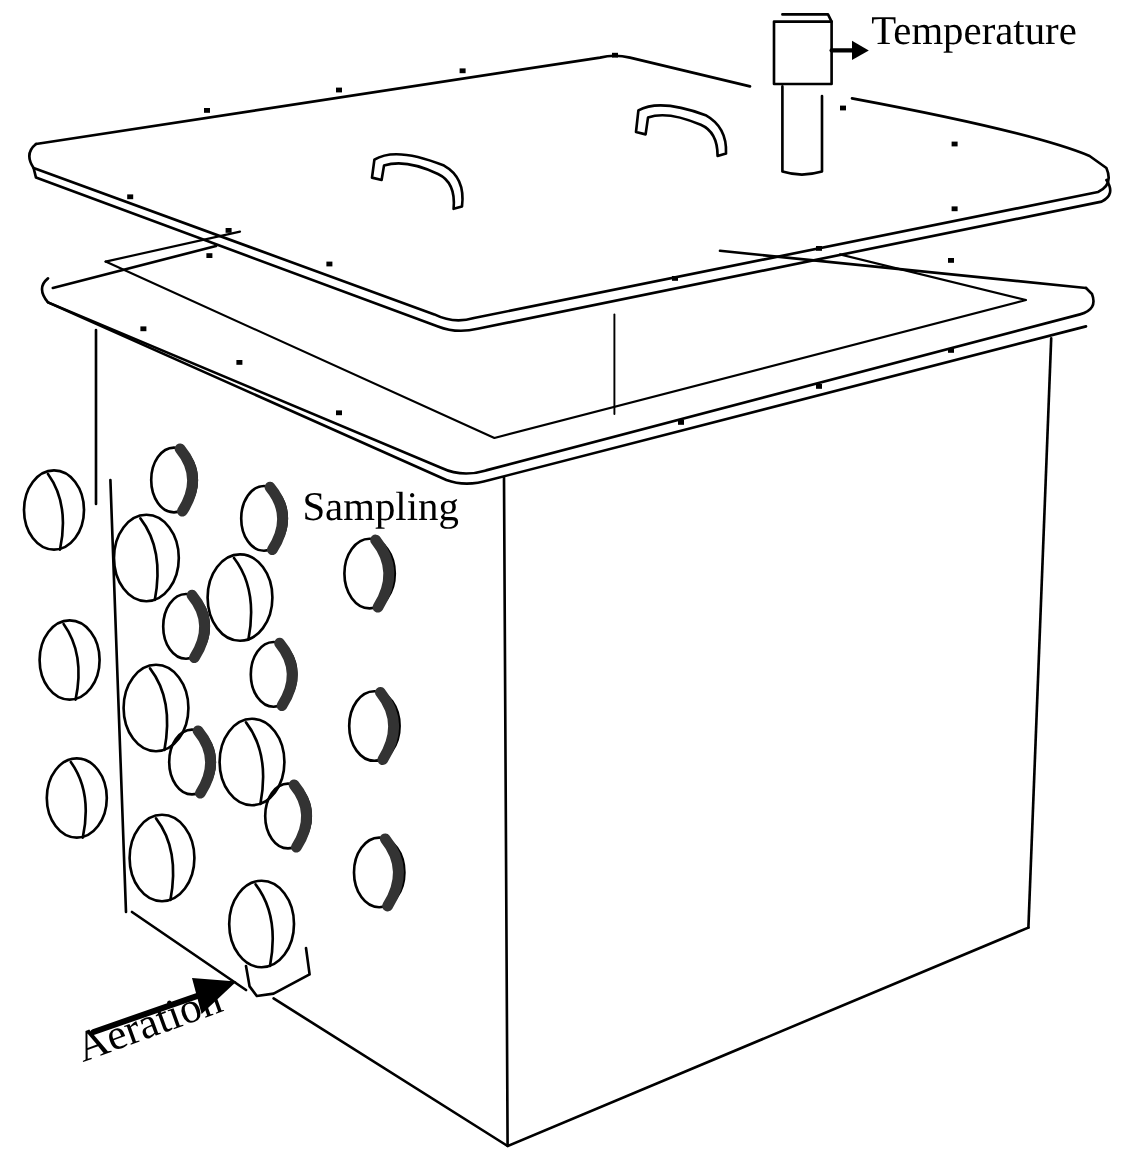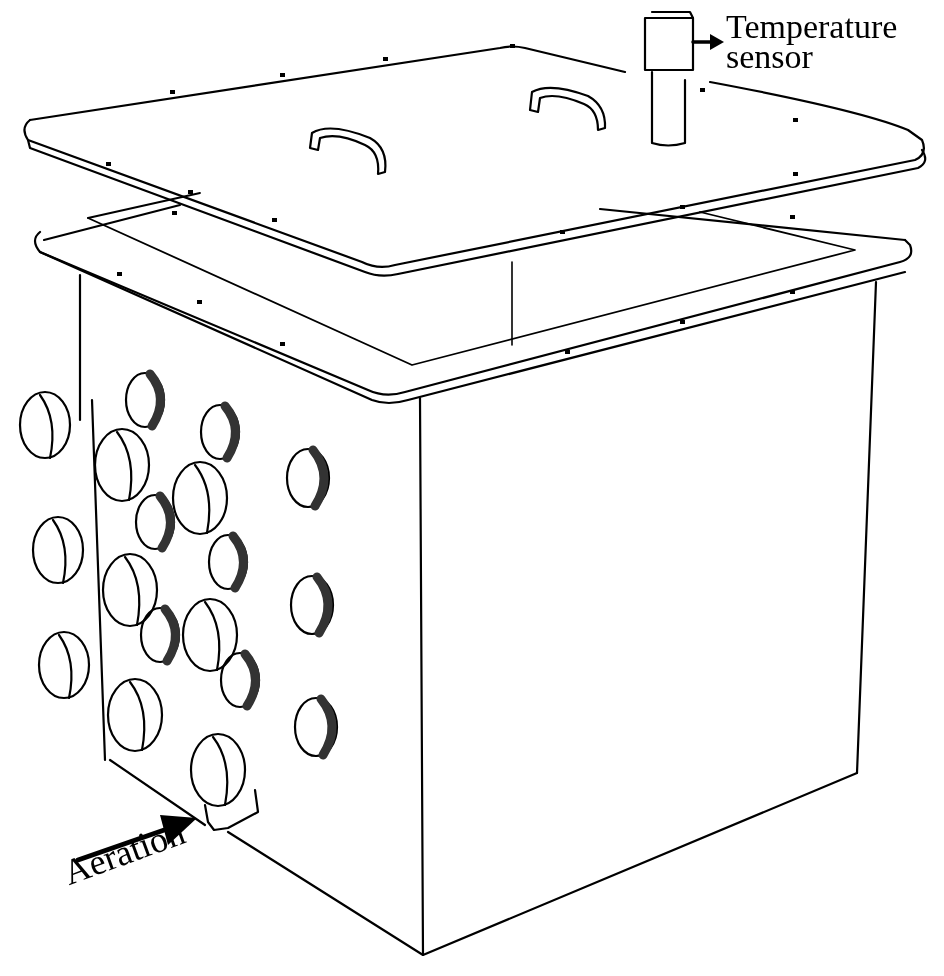--- a/index.html
+++ b/index.html
@@ -166,17 +166,17 @@
     </g>
     <g>
       <line x1="78" y1="860" x2="170" y2="828" stroke-width="5"></line>
       <polygon points="160,815 197,818 168,845" fill="#000" stroke="none"></polygon>
     </g>
   </g>
 </svg>
 
 <div class="lbl" id="lbl-temp">
   <span>Temperature</span>
-  <span>sensor</span>
 </div>
 <div class="lbl" id="lbl-samp">
+  <span>Sampling</span>
 </div>
 <div class="lbl" id="lbl-aer">Aeration</div>
 
 </body></html>

